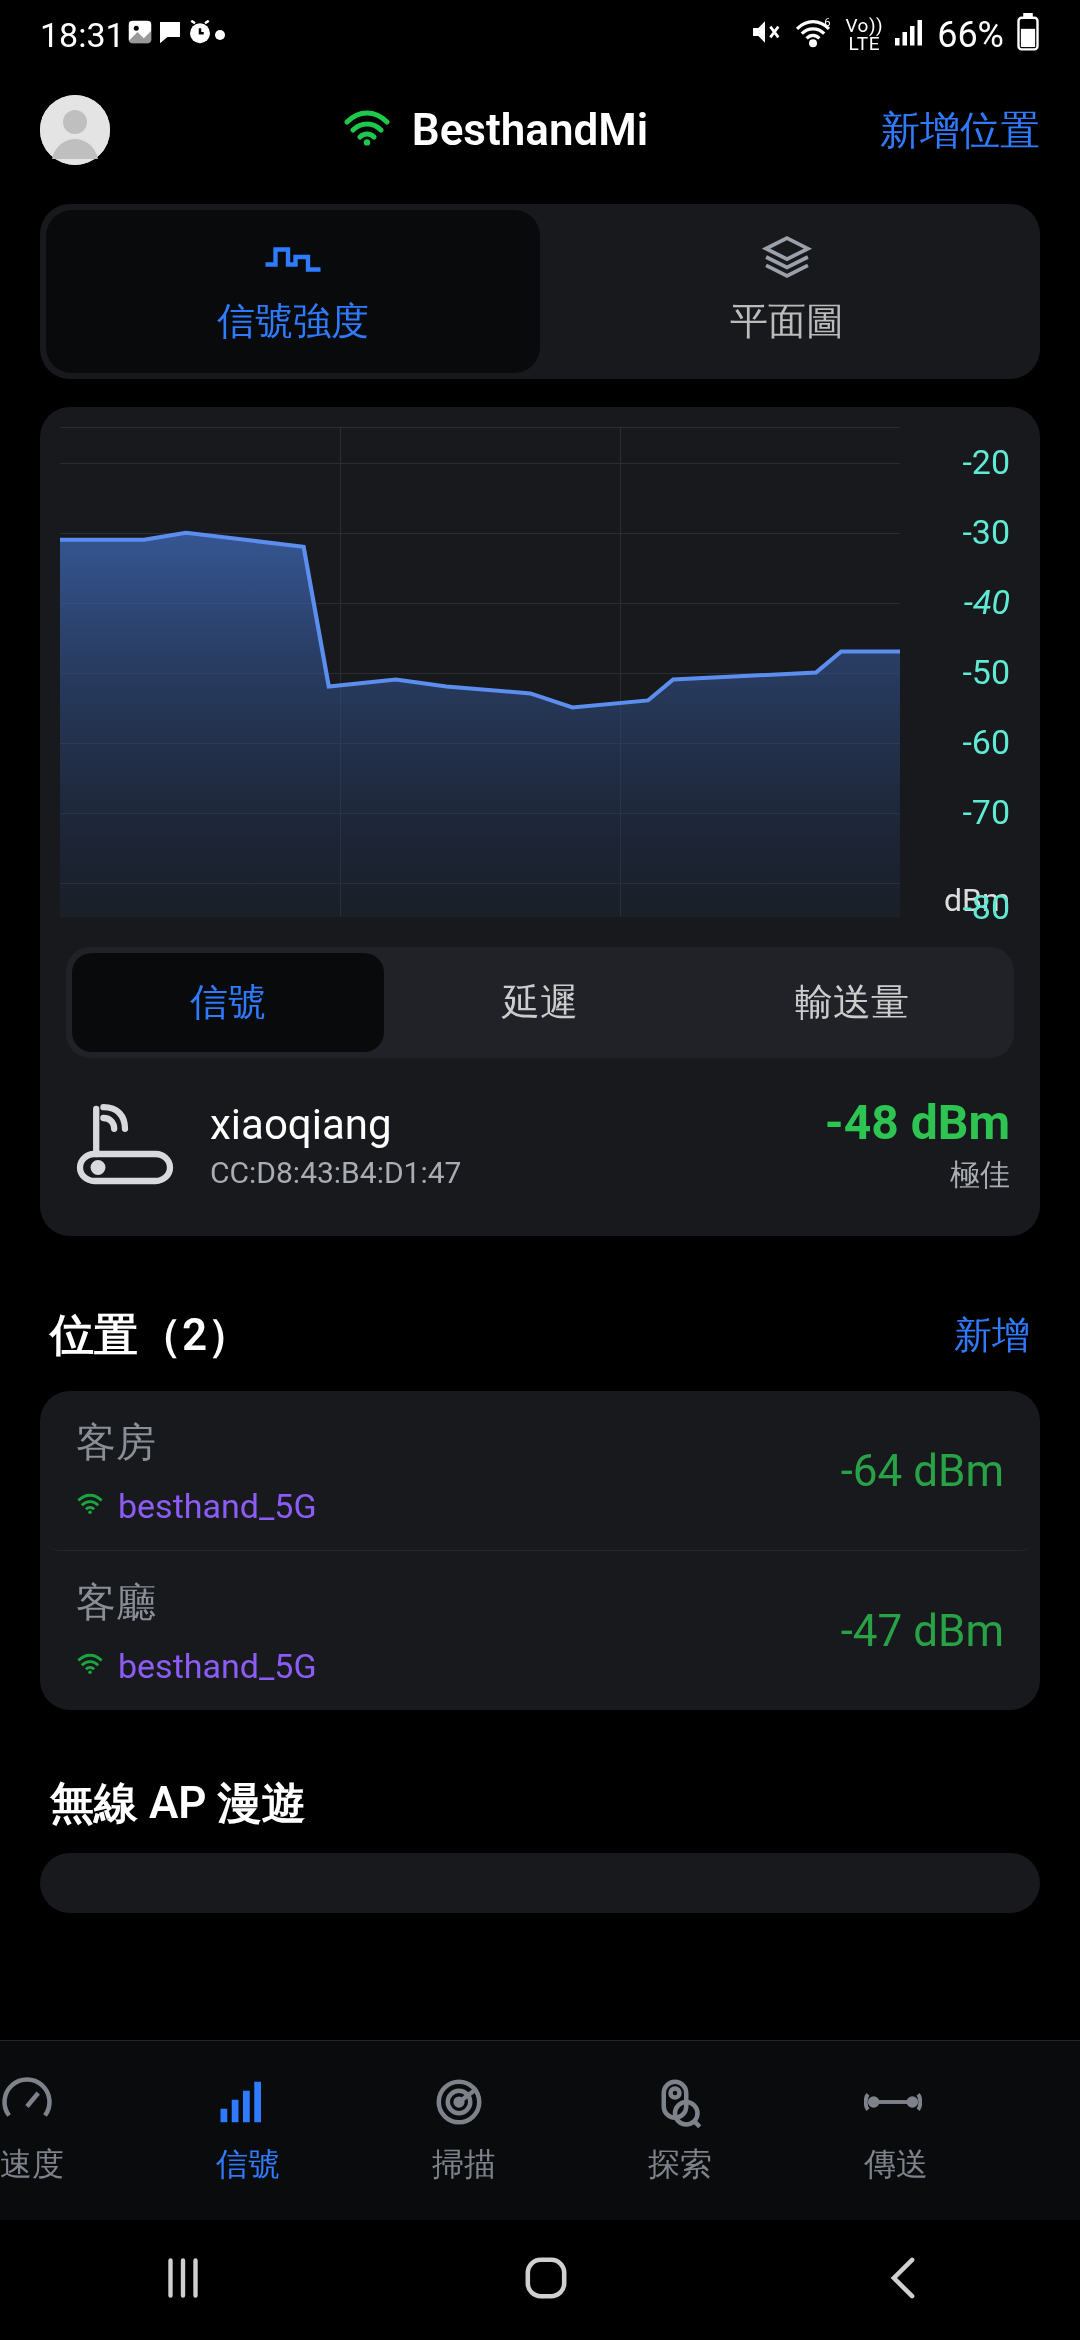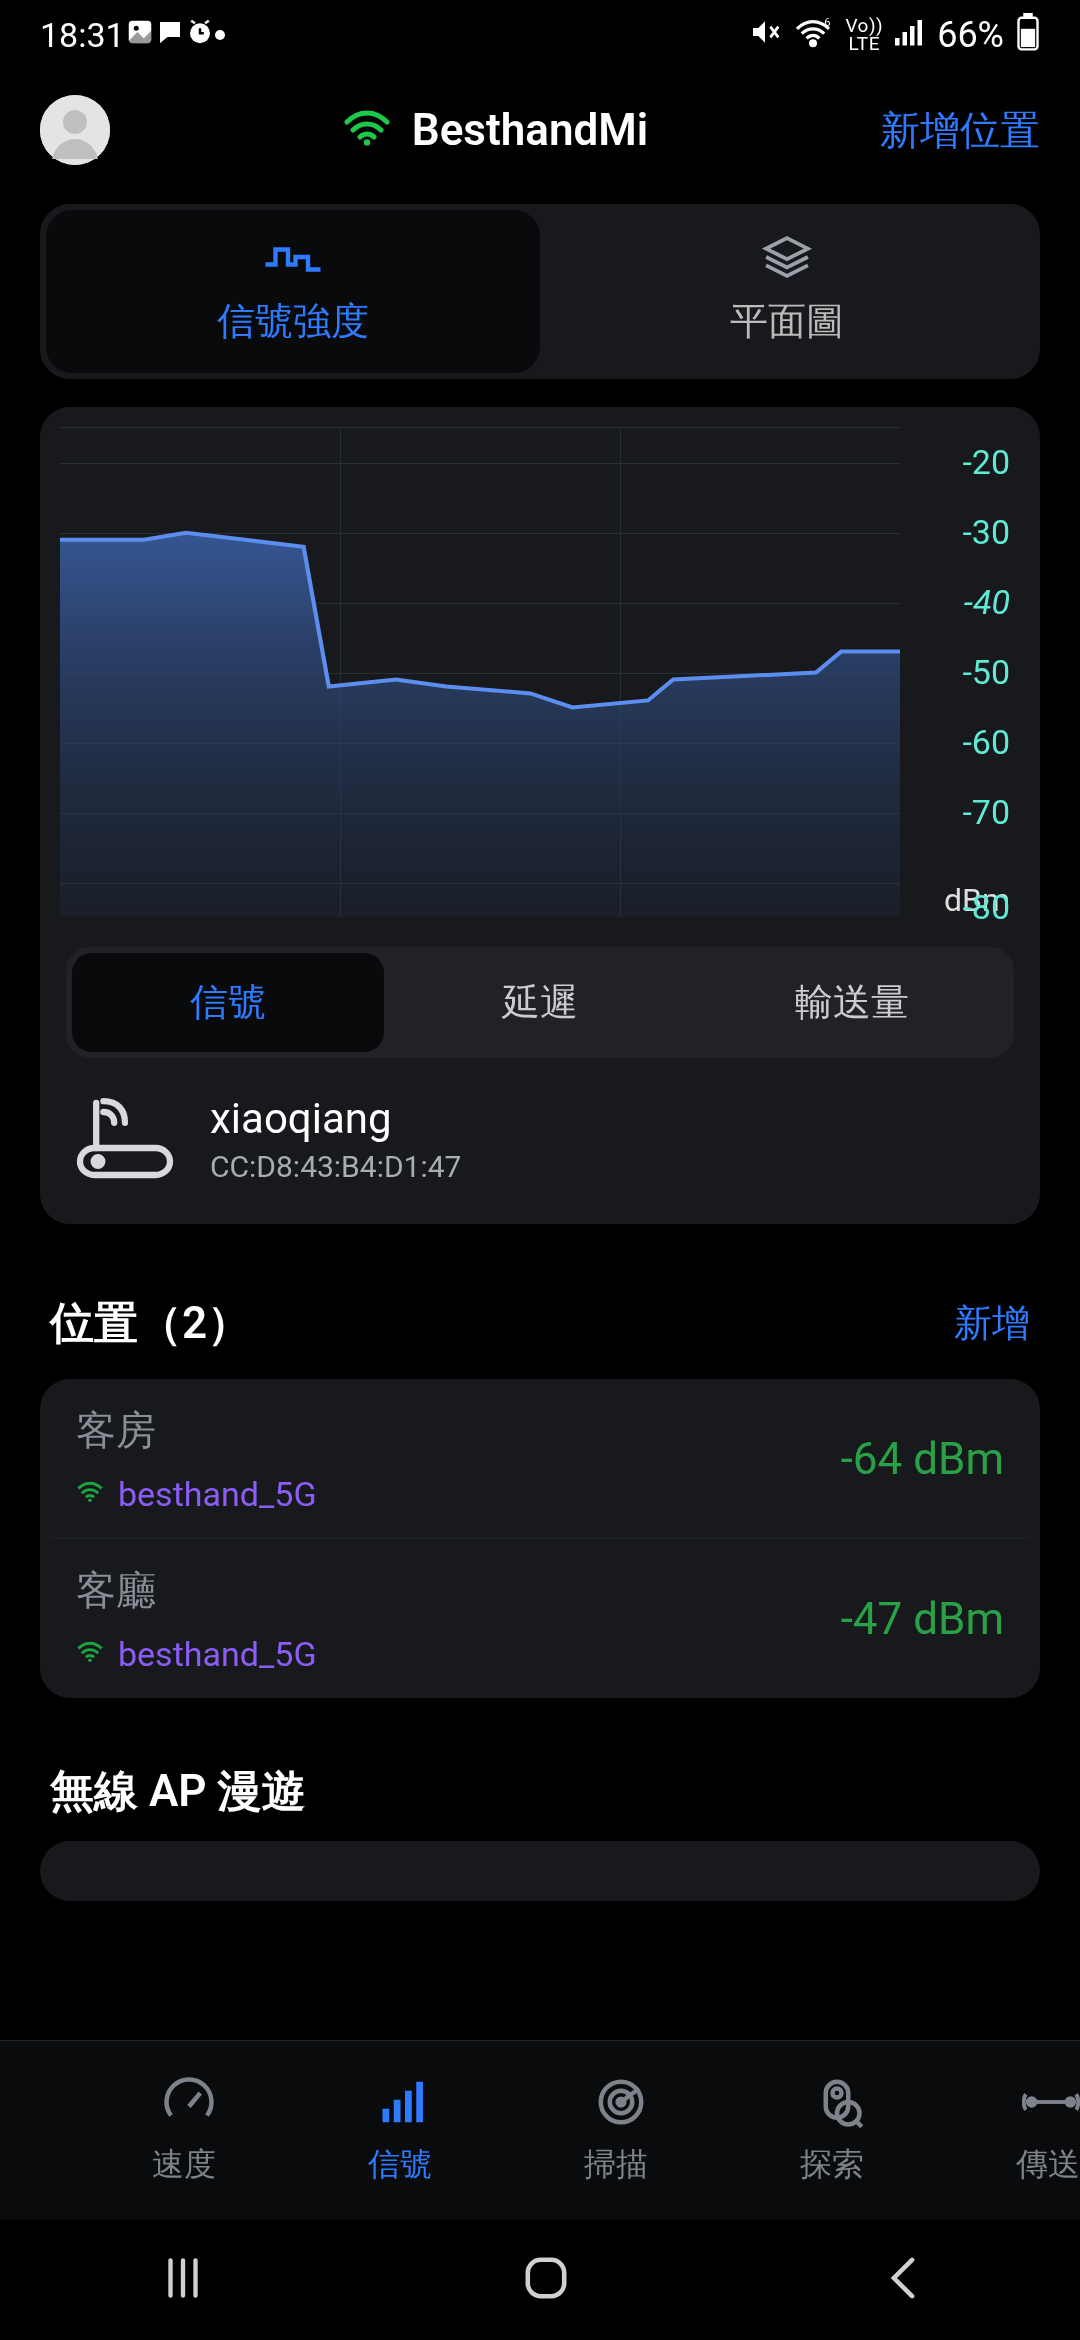--- a/index.html
+++ b/index.html
@@ -69,21 +69,21 @@
   .loc-name { font-size: 40px; color: #8a8e96; }
   .loc-ssid-row { display: flex; align-items: center; gap: 14px; margin-top: 16px; }
   .loc-ssid { font-size: 34px; color: #8b5cf6; }
   .loc-dbm { font-size: 44px; color: #2ec451; opacity: .8; }
 
   .roam-title { font-size: 44px; font-weight: 600; padding: 24px 10px 20px 10px; }
   .roam-card { background: #17191c; border-radius: 30px; height: 60px; margin-bottom: 10px; }
 
   
   .bottom-nav { position: absolute; left: 0; right: 0; bottom: 120px; height: 180px; background: #0a0b0c; border-top: 1px solid #23262b; display: flex; }
-  .nav-item { flex: 1; display: flex; flex-direction: column; align-items: flex-end; justify-content: center; gap: 14px; color: #7e828b; }
+  .nav-item { flex: 1; display: flex; flex-direction: column; align-items: flex-start; justify-content: center; gap: 14px; color: #7e828b; }
   .nav-item.active { color: #2f7bff; }
   .nav-label { font-size: 32px; }
   .nav-icon { height: 54px; display: flex; align-items: center; }
 
   
   .sys-nav { position: absolute; left: 0; right: 0; bottom: 0; height: 120px; display: flex; justify-content: space-around; align-items: center; }
   .sys-nav span { color: #d0d0d0; }
 
   .mini-wifi { width: 28px; height: 22px; }
 </style>
@@ -245,20 +245,24 @@
             <path d="M18 10 c4 0 6 3 6 6"></path>
             <path d="M18 4 c8 0 12 5 12 12"></path>
             <rect x="5" y="30" width="50" height="15" rx="8"></rect>
             <circle cx="15" cy="37.5" r="2.4" fill="#d8d9dc"></circle>
           </svg>
       </div>
       <div class="router-info">
         <div class="router-name">xiaoqiang</div>
         <div class="router-mac">CC:D8:43:B4:D1:47</div>
       </div>
+      <div class="router-dbm">
+        <div class="val">-48 dBm</div>
+        <div class="quality">極佳</div>
+      </div>
     </div>
   </div>
 
   <div class="section-head">
     <span class="section-title">位置（2）</span>
     <span class="section-action">新增</span>
   </div>
   <div class="loc-card">
     <div class="loc-item">
       <div class="loc-left">

